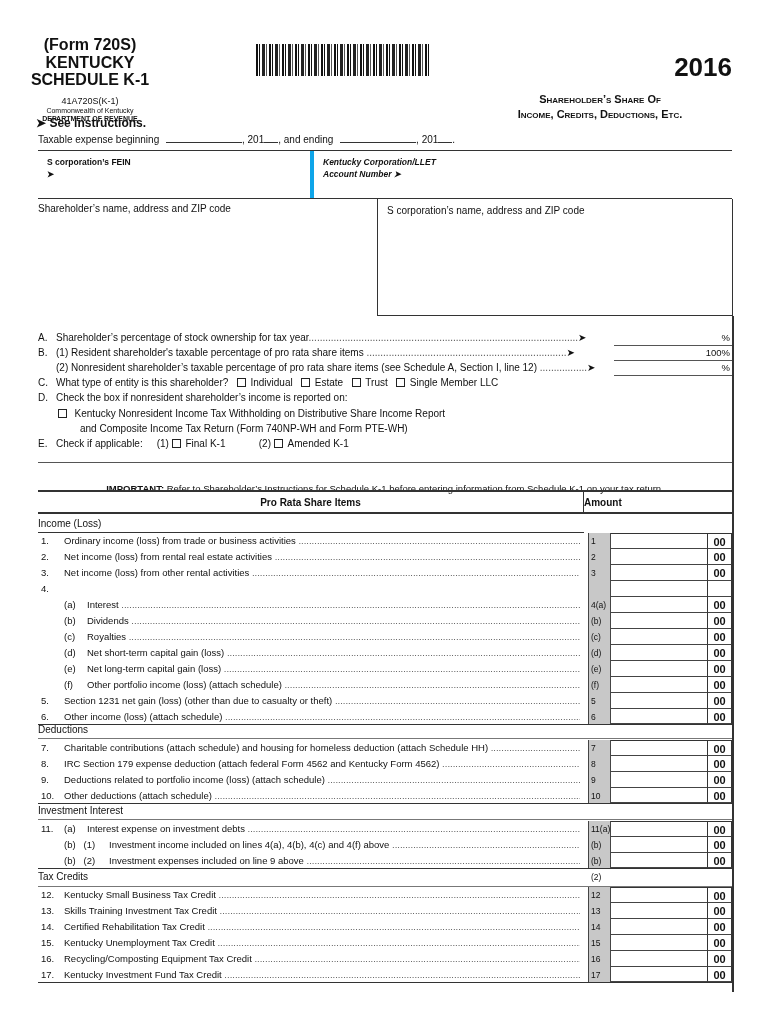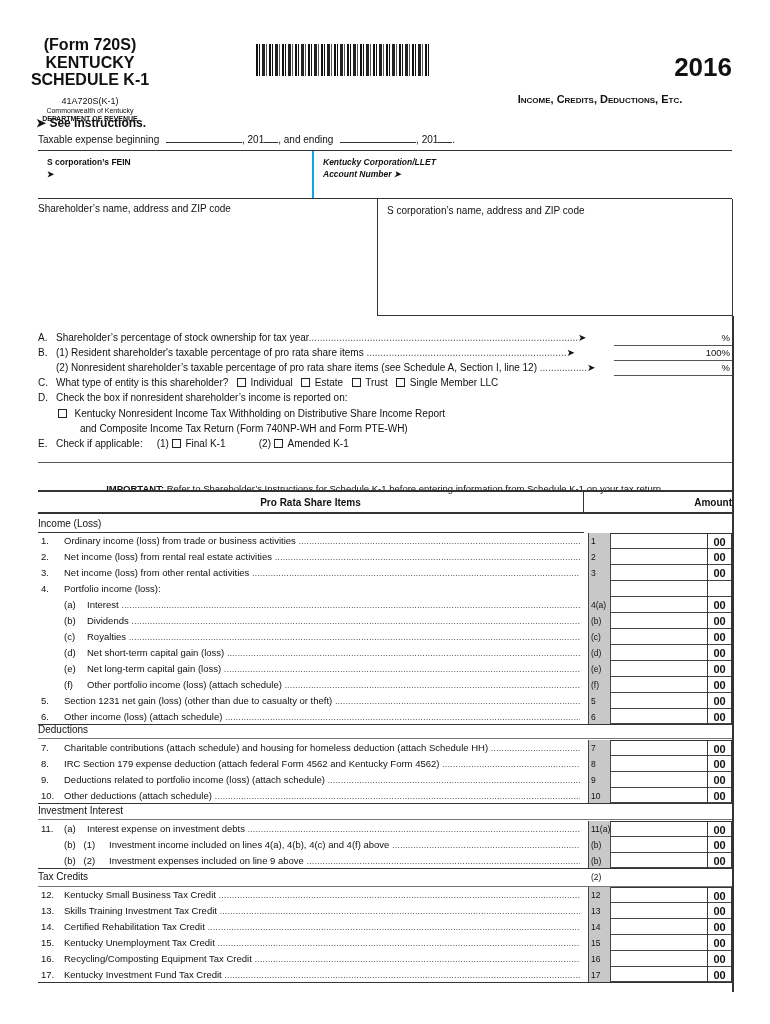--- a/index.html
+++ b/index.html
@@ -20,38 +20,38 @@
     background: repeating-linear-gradient(90deg, #111 0 2px, #fff 2px 3px, #111 3px 4px, #fff 4px 6px, #222 6px 9px, #fff 9px 10px, #555 10px 11px, #fff 11px 13px); }
   .year { right: 38px; top: 52px; font-size: 26px; font-weight: bold; }
   .subtitle { left: 480px; top: 92px; width: 240px; text-align: center; font-size: 11px; font-weight: bold; line-height: 15px; font-variant: small-caps; }
   .period { left: 38px; top: 133px; font-size: 10px; }
   .blank { display: inline-block; border-bottom: 1px solid #333; height: 10px; vertical-align: baseline; }
 
   
   .idrow { left: 38px; top: 150px; width: 694px; height: 49px; border-top: 1.5px solid #333; border-bottom: 1px solid #333; display: flex; }
   .idcell { padding: 5px 0 0 0; font-size: 8.5px; font-weight: bold; line-height: 12px; }
   .idcell.c1 { width: 229px; border-right: 1px solid #333; }
-  .idcell.c2 { width: 276px; border-right: 2px solid #0ea5e9; padding-left: 9px; }
+  .idcell.c2 { width: 276px; border-right: 4px solid #0ea5e9; padding-left: 9px; }
   .idcell.c3 { flex: 1; padding-left: 9px; font-style: italic; }
 
   .namebox-l { left: 38px; top: 199px; width: 339px; height: 117px; font-size: 10px; padding-top: 4px; }
   .namebox-r { left: 377px; top: 199px; width: 356px; height: 117px; border-left: 1px solid #333; border-right: 1.5px solid #333; border-bottom: 1.5px solid #333; font-size: 10px; padding: 4px 0 0 9px; line-height: 15px; }
   .chk { display: inline-block; width: 9px; height: 9px; border: 1.2px solid #222; vertical-align: -1px; margin-right: 2px; }
 
   
   .ae { left: 38px; top: 330px; width: 694px; font-size: 10px; }
   .ae-line { position: absolute; left: 0; height: 16px; line-height: 16px; white-space: nowrap; }
   .ae-letter { display: inline-block; width: 18px; }
   .pct-box { position: absolute; left: 576px; width: 118px; height: 16px; border-bottom: 1px solid #555; text-align: right; padding-right: 2px; line-height: 16px; font-size: 9.5px; }
   .vr-right { left: 732px; top: 316px; width: 1.5px; height: 676px; background: #333; }
 
   .important { left: 38px; top: 462px; width: 694px; border-top: 1.5px solid #555; padding-top: 20px; text-align: center; font-size: 9.5px; height: 28px; }
   .pr-hdr { left: 38px; top: 490px; width: 694px; height: 24px; border-top: 2px solid #333; border-bottom: 2px solid #333; display: flex; font-size: 10px; font-weight: bold; }
   .pr-hdr .l { width: 546px; text-align: center; line-height: 22px; border-right: 1px solid #333; }
-  .pr-hdr .r { flex: 1; text-align: right; line-height: 22px; }
+  .pr-hdr .r { flex: 1; text-align: left; line-height: 22px; }
 
   .section-title { position: absolute; left: 38px; font-size: 10px; font-weight: normal; }
   .rows { position: absolute; left: 38px; width: 694px; }
   .row { position: absolute; left: 0; width: 694px; height: 15.5px; font-size: 9.5px; }
   .row .num { position: absolute; left: 3px; top: 2px; width: 20px; }
   .row .sub { position: absolute; top: 2px; }
   .row .txt { position: absolute; top: 2px; white-space: nowrap; overflow: hidden; }
   .row .lbl { position: absolute; left: 550px; top: 0; width: 23px; height: 100%; background: #c8c8c8; border-left: 1px solid #444; border-right: 1px solid #444; font-size: 8.5px; padding-left: 2px; line-height: 16px; }
   .row .amt { position: absolute; left: 573px; top: 0; width: 96px; height: 100%; border-bottom: 1px solid #444; }
   .row .cents { position: absolute; left: 669px; top: 0; width: 25px; height: 100%; border-left: 1.5px solid #333; border-right: 1.5px solid #333; border-bottom: 1px solid #444; font-weight: bold; font-size: 11px; text-align: center; line-height: 16px; }
@@ -67,20 +67,21 @@
   <div class="hdr-ky">KENTUCKY</div>
   <div class="hdr-sched">SCHEDULE  K-1</div>
   <div class="hdr-code">41A720S(K-1)</div>
   <div class="hdr-cw">Commonwealth of Kentucky</div>
   <div class="hdr-dept">DEPARTMENT OF REVENUE</div>
 </div>
 <div class="abs see"><span>➤ </span><span>See instructions.</span></div>
 <div class="abs barcode"></div>
 <div class="abs year">2016</div>
 <div class="abs subtitle">
+  <div>Shareholder’s Share Of</div>
   <div>Income, Credits, Deductions, Etc.</div>
 </div>
 
 <div class="abs period">
   <span>Taxable expense beginning</span>
   <span class="blank" style="width:76px;margin-left:4px"></span><span>, 201</span><span class="blank" style="width:14px"></span><span>, and ending</span>
   <span class="blank" style="width:76px;margin-left:4px"></span><span>, 201</span><span class="blank" style="width:14px"></span><span>.</span>
 </div>
 
 <div class="abs idrow">
@@ -168,21 +169,20 @@
     </div>
     <div class="row" style="top: 32px; height: 16px;">
       <span class="num">3.</span>
       <span class="txt" style="left: 26px; width: 516px;"><span>Net income (loss) from other rental activities</span><span style="color:#555"> ........................................................................................................................................................................................................</span></span>
       <span class="lbl">3</span>
       <span class="amt"></span>
       <span class="cents">00</span>
     </div>
     <div class="row" style="top: 48px; height: 16px;">
       <span class="num">4.</span>
-      <span class="txt" style="left: 26px; width: 516px;"><span>Portfolio income (loss):</span></span>
       <span class="lbl"></span>
       <span class="amt"></span>
       <span class="cents"></span>
     </div>
     <div class="row" style="top: 64px; height: 16px;">
       <span class="num"></span>
       <span class="sub" style="left:26px;white-space:pre">(a)</span>
       <span class="txt" style="left: 49px; width: 493px;"><span>Interest</span><span style="color:#555"> ........................................................................................................................................................................................................</span></span>
       <span class="lbl">4(a)</span>
       <span class="amt"></span>

